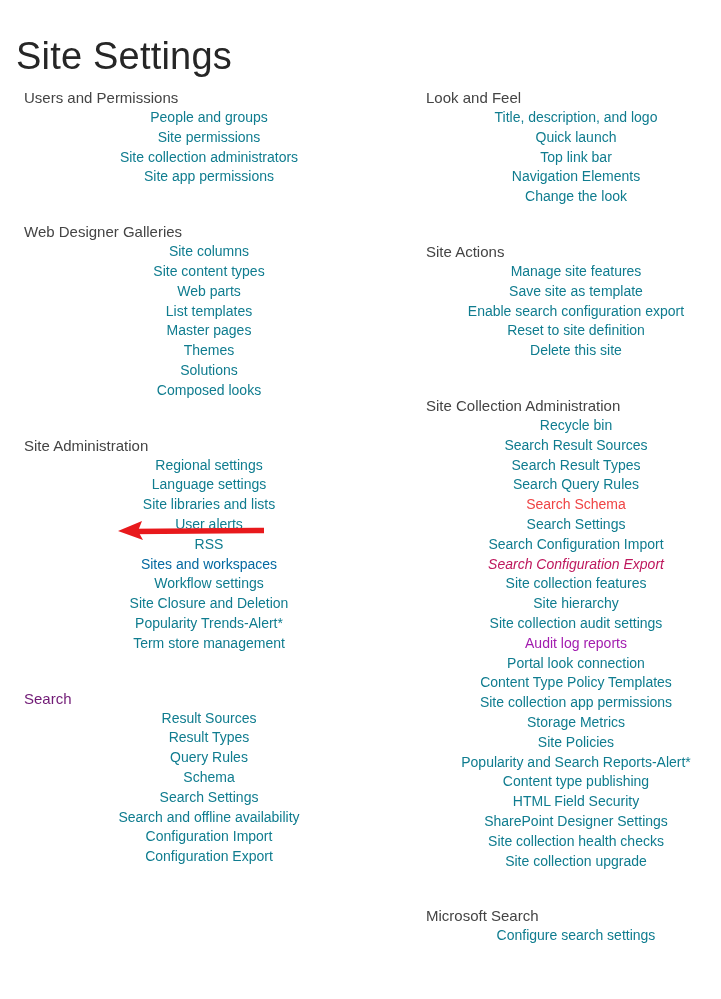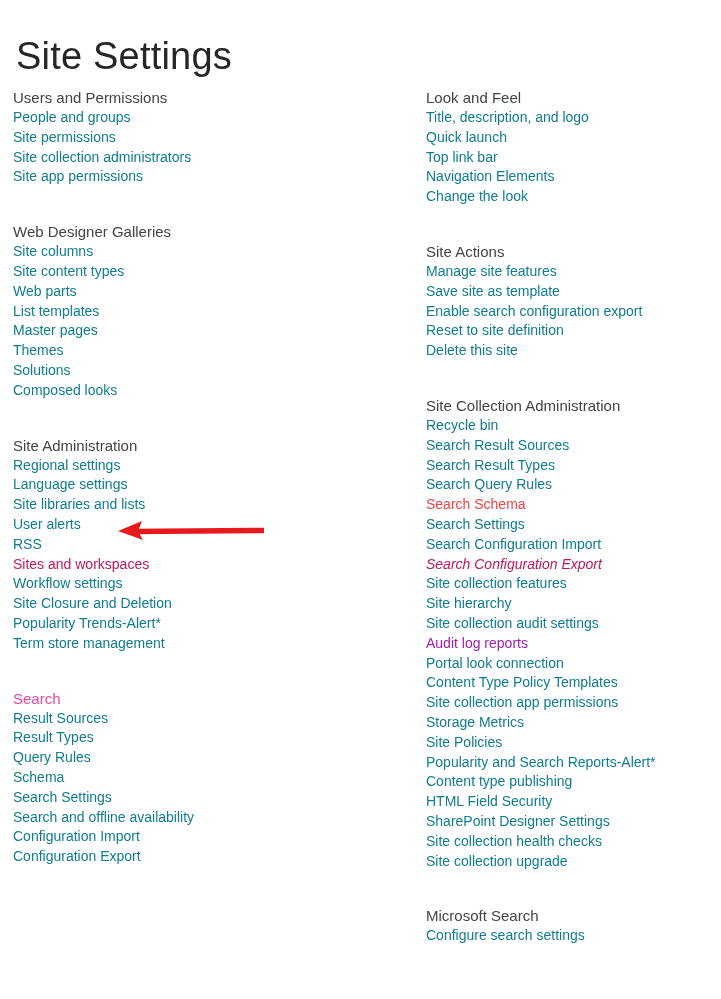--- a/index.html
+++ b/index.html
@@ -28,38 +28,39 @@
   .columns {
     position: absolute;
     left: 0;
     top: 88px;
     width: 721px;
   }
   .column {
     position: absolute;
     top: 0;
   }
-  .column-left  { left: 13px;  width: 370px; }
+  .column-left  { left: 24px;  width: 370px; }
   .column-right { left: 426px; width: 300px; }
 
   .section { margin-bottom: 35px; }
   .section:last-child { margin-bottom: 0; }
 
   .section-heading {
     font-size: 15px;
     font-weight: 400;
     color: #444444;
     line-height: 20px;
     margin: 0 0 0 0;
     white-space: nowrap;
   }
   .link-list {
     list-style: none;
     margin: 0;
     padding: 0;
+    text-align: center;
   }
   .link-list li { margin: 0; padding: 0; }
   .settings-link {
     display: inline-block;
     font-size: 14px;
     line-height: 19.8px;
     color: #0f7c8f;
     text-decoration: none;
     white-space: nowrap;
     cursor: pointer;
@@ -104,29 +105,29 @@
         </ul>
       </div>
       <div class="section">
         <div class="section-heading" style="color: rgb(68, 68, 68);">Site Administration</div>
         <ul class="link-list">
           <li><a class="settings-link" href="#" style="color: rgb(15, 124, 143);">Regional settings</a></li>
           <li><a class="settings-link" href="#" style="color: rgb(15, 124, 143);">Language settings</a></li>
           <li><a class="settings-link" href="#" style="color: rgb(15, 124, 143);">Site libraries and lists</a></li>
           <li><a class="settings-link" href="#" style="color: rgb(15, 124, 143);">User alerts</a></li>
           <li><a class="settings-link" href="#" style="color: rgb(15, 124, 143);">RSS</a></li>
-          <li><a class="settings-link" href="#" style="color: #be185d;">Sites and workspaces</a></li>
+          <li><a class="settings-link" href="#" style="color: #0369a1;">Sites and workspaces</a></li>
           <li><a class="settings-link" href="#" style="color: rgb(15, 124, 143);">Workflow settings</a></li>
           <li><a class="settings-link" href="#" style="color: rgb(15, 124, 143);">Site Closure and Deletion</a></li>
           <li><a class="settings-link" href="#" style="color: rgb(15, 124, 143);">Popularity Trends-Alert*</a></li>
           <li><a class="settings-link" href="#" style="color: rgb(15, 124, 143);">Term store management</a></li>
         </ul>
       </div>
       <div class="section">
-        <div class="section-heading" style="color: #ec4899; margin-top: 34px;">Search</div>
+        <div class="section-heading" style="color: #701a75; margin-top: 34px;">Search</div>
         <ul class="link-list">
           <li><a class="settings-link" href="#" style="color: rgb(15, 124, 143);">Result Sources</a></li>
           <li><a class="settings-link" href="#" style="color: rgb(15, 124, 143);">Result Types</a></li>
           <li><a class="settings-link" href="#" style="color: rgb(15, 124, 143);">Query Rules</a></li>
           <li><a class="settings-link" href="#" style="color: rgb(15, 124, 143);">Schema</a></li>
           <li><a class="settings-link" href="#" style="color: rgb(15, 124, 143);">Search Settings</a></li>
           <li><a class="settings-link" href="#" style="color: rgb(15, 124, 143);">Search and offline availability</a></li>
           <li><a class="settings-link" href="#" style="color: rgb(15, 124, 143);">Configuration Import</a></li>
           <li><a class="settings-link" href="#" style="color: rgb(15, 124, 143);">Configuration Export</a></li>
         </ul>

